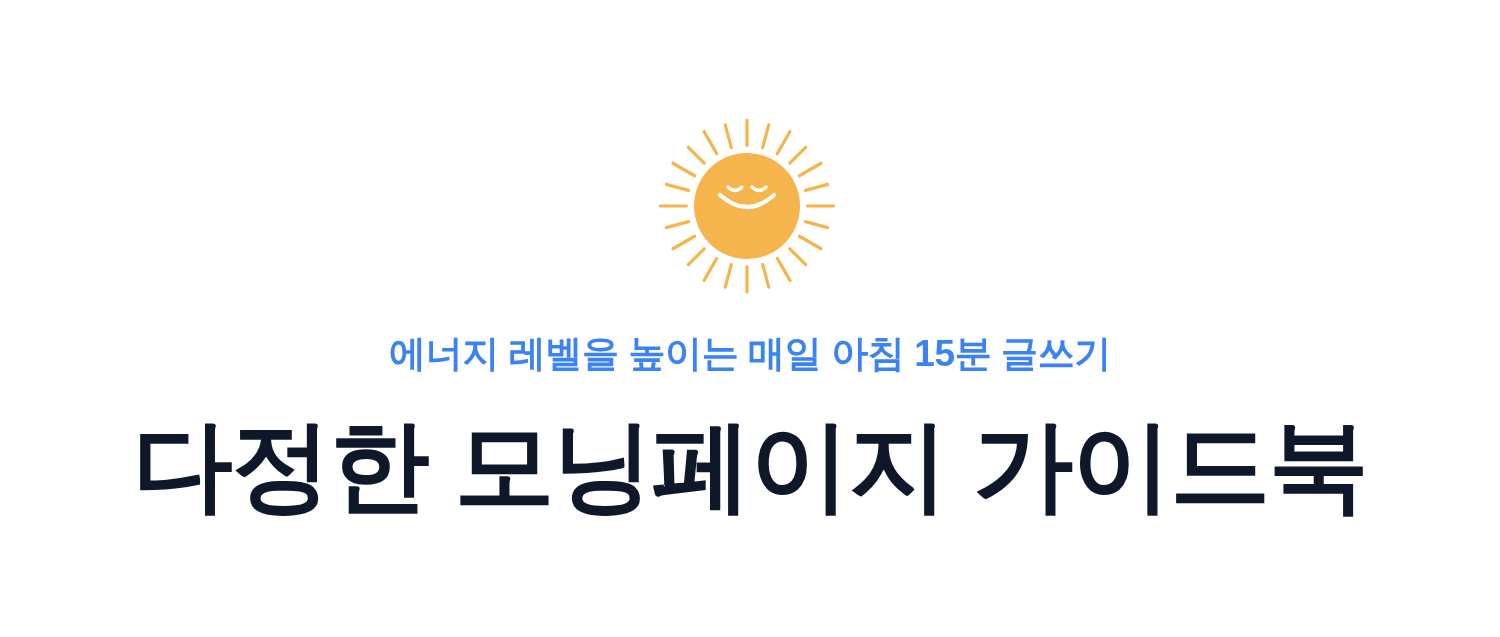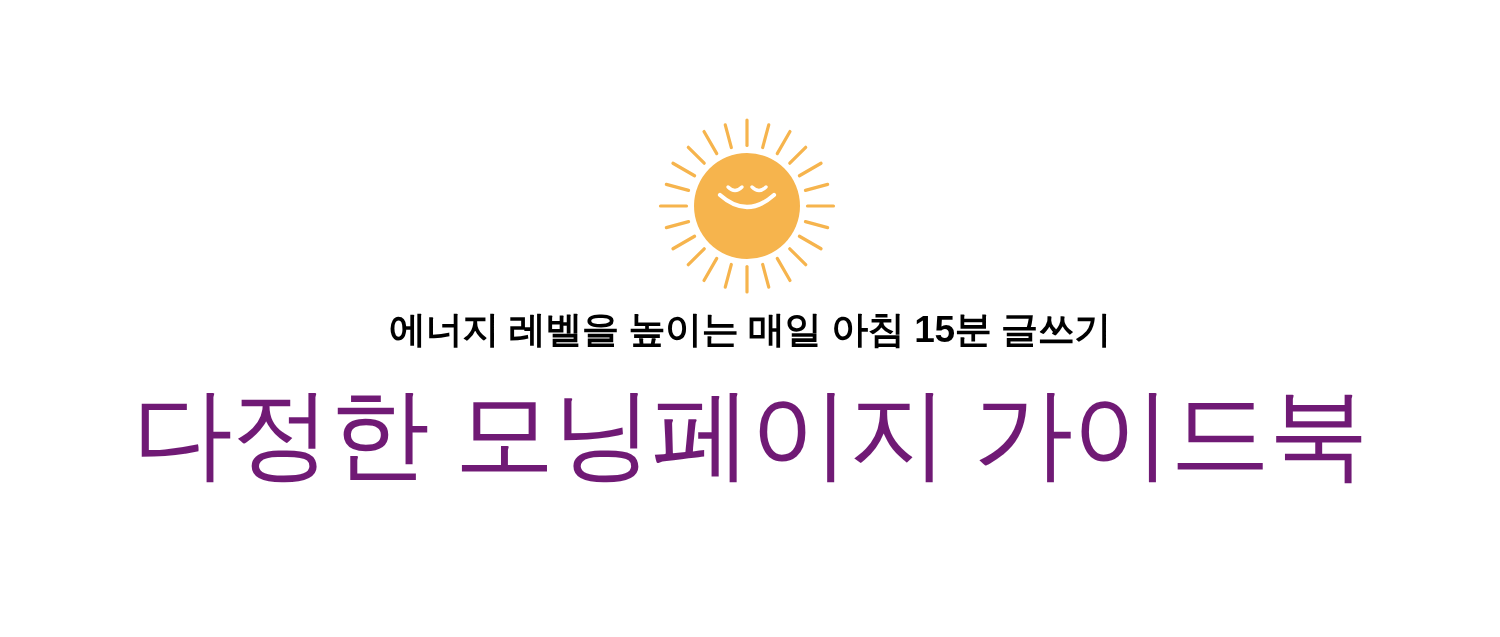--- a/index.html
+++ b/index.html
@@ -37,37 +37,37 @@
     line-height: 0;
   }
   .sun-svg {
     display: block;
     width: 230px;
     height: 200px;
   }
 
   
   .subtitle {
-    margin-top: 4px;
+    margin-top: 28px;
     font-size: 37px;
     font-weight: 700;
     letter-spacing: -0.4px;
-    color: #000000;
+    color: #3b82f6;
     text-align: right;
     white-space: nowrap;
     line-height: 1.25;
   }
 
   
   .title {
-    margin-top: 24px;
+    margin-top: 32px;
     font-size: 100px;
-    font-weight: 400;
+    font-weight: 700;
     letter-spacing: -1.5px;
-    color: #701a75;
+    color: #0f172a;
     text-align: center;
     white-space: nowrap;
     line-height: 1.12;
   }
 </style>
 </head>
 <body>
 
 <div class="cover">
 

